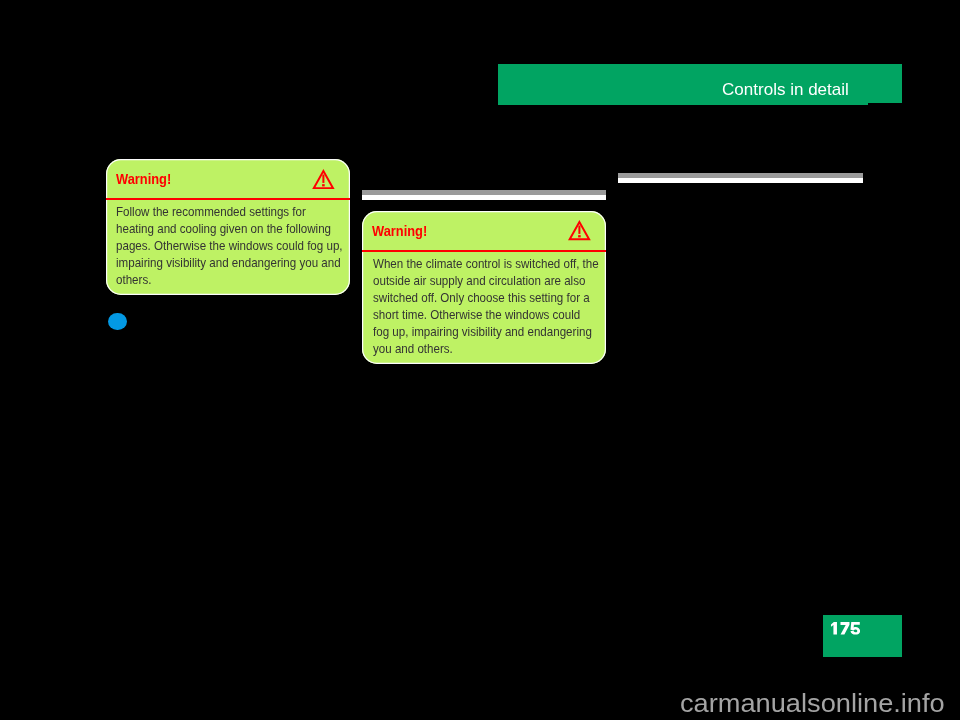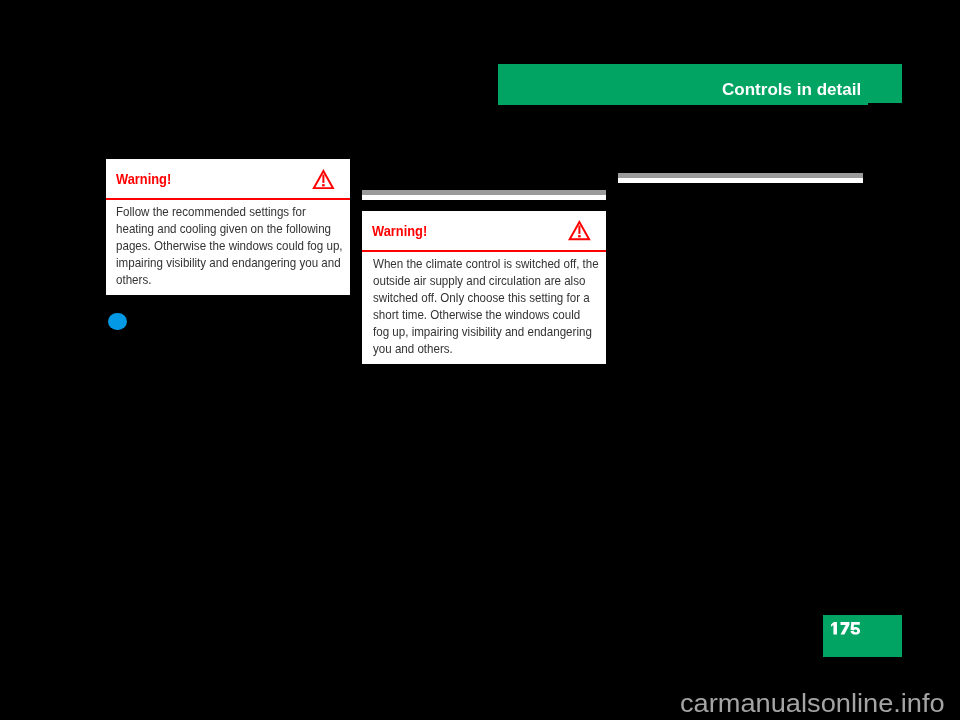--- a/index.html
+++ b/index.html
@@ -43,32 +43,33 @@
     width: 370px;
     height: 1.4px;
     background: #01a462;
   }
   .chapter-head-title {
     position: absolute;
     left: 223.9px;
     top: 16.8px;
     color: #ffffff;
     font-size: 17px;
-    font-weight: bold;
+    font-weight: normal;
     line-height: 1;
     white-space: nowrap;
     transform: scaleX(1.002);
     transform-origin: 0 0;
   }
 
   
   .warnbox {
     position: absolute;
-    background: #ffffff;
+    background: #bef264;
     box-shadow: inset 0 0 0 1.2px #fcfcfc;
+    border-radius: 15px;
   }
   .warnbox-title {
     position: absolute;
     color: #ff0000;
     font-size: 14.4px;
     font-weight: bold;
     line-height: 1;
     white-space: nowrap;
     transform: scaleX(0.894);
     transform-origin: 0 0;

